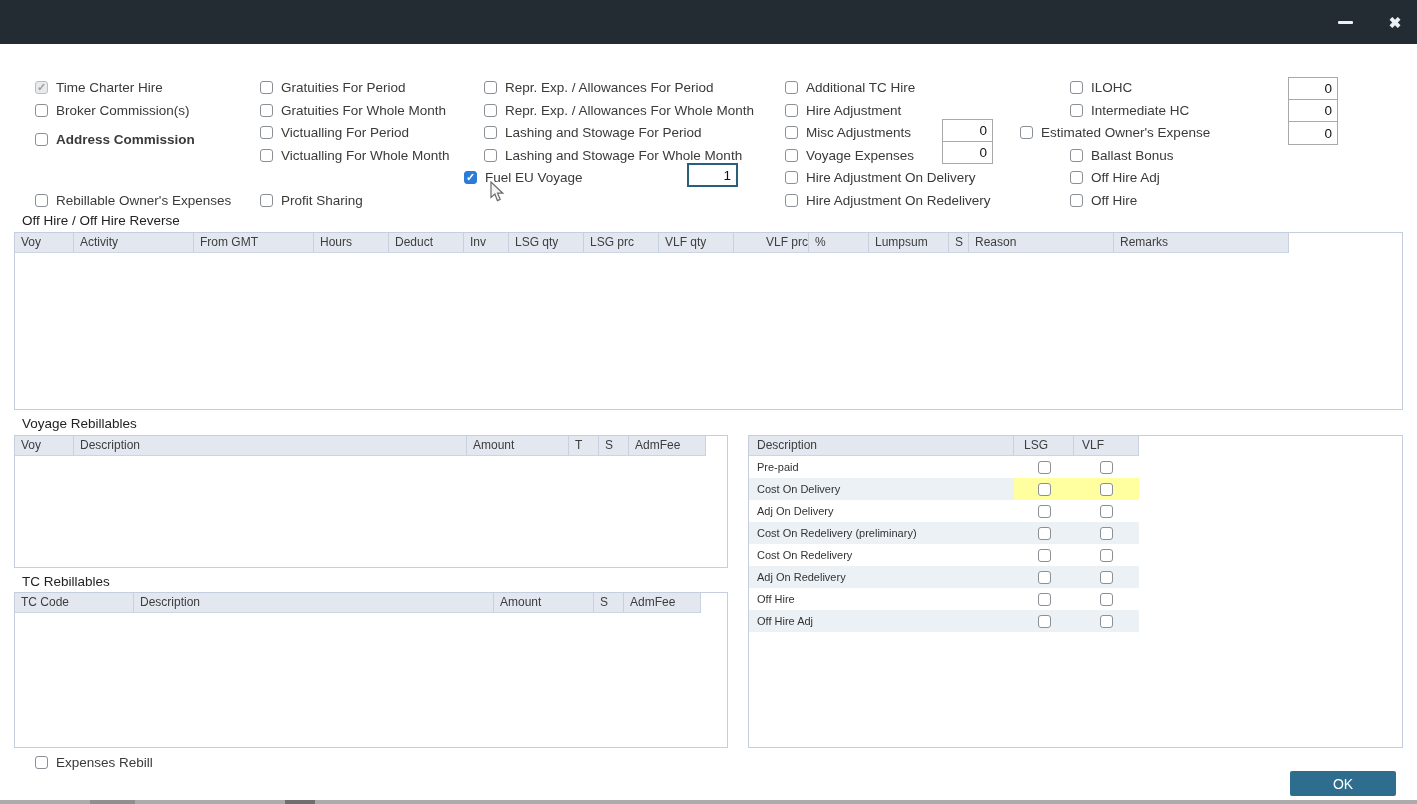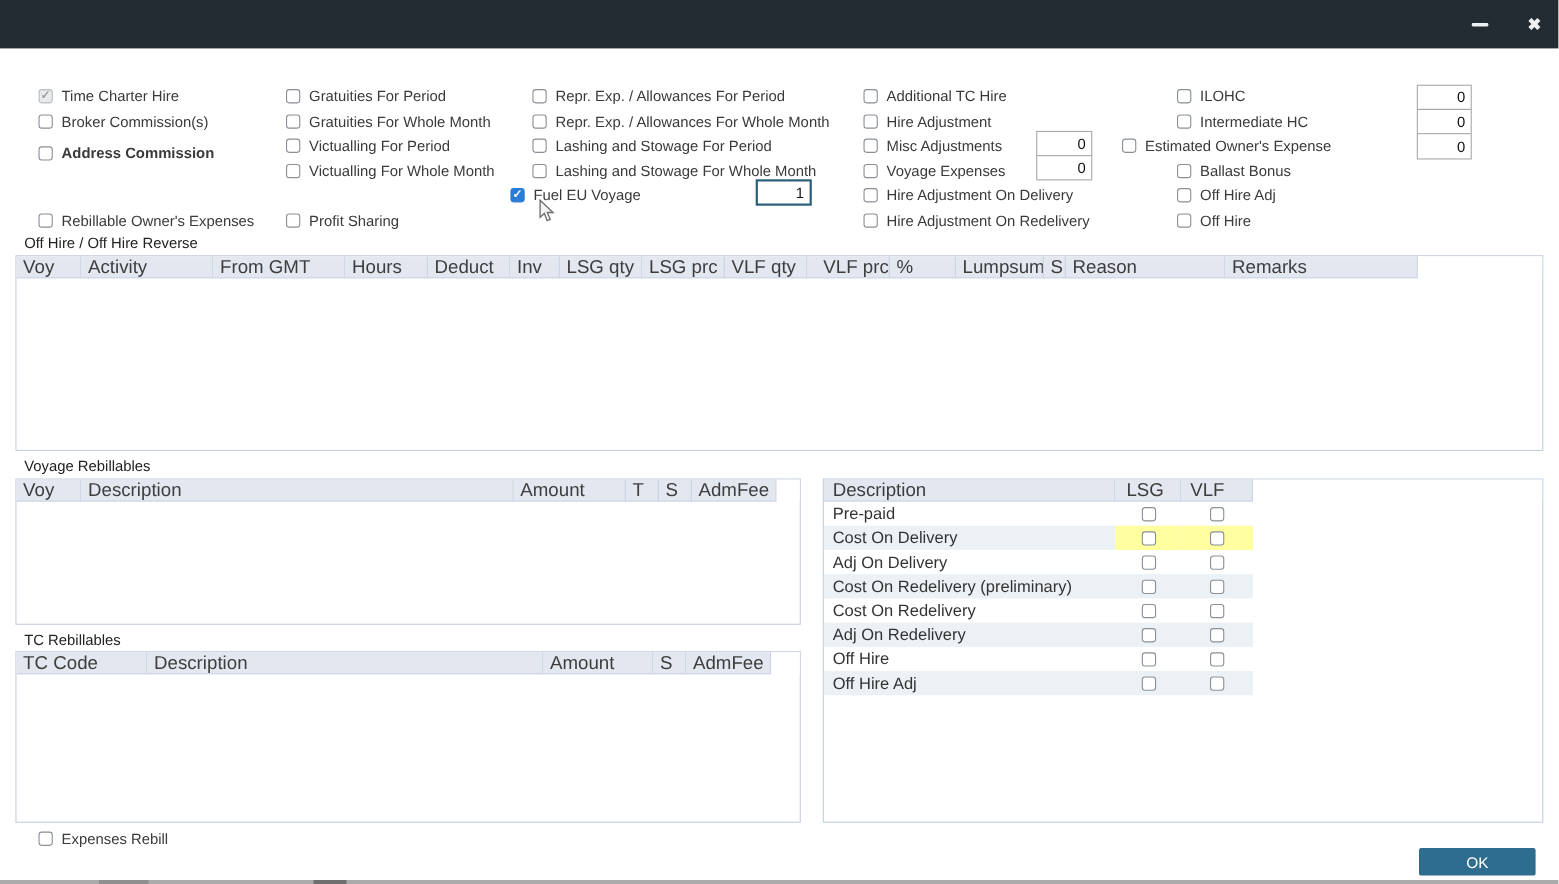--- a/index.html
+++ b/index.html
@@ -22,29 +22,29 @@
   .cblabel{font-size:13.5px;color:#3a3a3a;white-space:nowrap;}
   
   .numinput{position:absolute;box-sizing:border-box;border:1px solid #a9a9a9;background:#fff;color:#111;
     text-align:right;padding:0 5px 0 2px;font-size:13.5px;font-family:"Liberation Sans",sans-serif;outline:none;}
   .numinput.focused{border:2px solid #2a5e7d;}
   
   .seclabel{position:absolute;font-size:13.5px;color:#222;white-space:nowrap;}
   
   .tbl{position:absolute;box-sizing:border-box;background:#fff;border:1px solid #c5cedd;}
   .thead{display:flex;height:20px;}
-  .th{box-sizing:border-box;height:20px;line-height:19px;padding-left:6px;font-size:17px;color:#3d3d3d;
+  .th{box-sizing:border-box;height:20px;line-height:19px;padding-left:6px;font-size:12px;color:#3d3d3d;
       background:#e3e7f0;border-right:1px solid #c9d1e1;border-bottom:1px solid #cdd5e4;
       overflow:hidden;white-space:nowrap;flex:none;}
   .thfill{flex:1;background:#fff;}
   
   .tbody{width:390px;}
   .crow{display:flex;height:22px;align-items:center;}
   .tbody .crow:nth-child(even){background:#ecf1f6;}
-  .cdesc{width:265px;box-sizing:border-box;padding-left:8px;font-size:15px;color:#333;white-space:nowrap;}
+  .cdesc{width:265px;box-sizing:border-box;padding-left:8px;font-size:11px;color:#333;white-space:nowrap;}
   .ccell{box-sizing:border-box;display:flex;align-items:center;justify-content:center;height:22px;}
   .ccell.hl{background:#ffffa0;}
   
   .okbtn{position:absolute;left:1290px;top:771px;width:106px;height:25px;background:#2e6d8e;color:#fff;
     font-size:14px;display:flex;align-items:center;justify-content:center;border-radius:2px;cursor:pointer;}
   .bottomstrip{position:absolute;left:0;top:800px;width:1417px;height:4px;background:#ababab;}
   .bseg{position:absolute;top:0;height:4px;}
   .cursor{position:absolute;left:489px;top:181px;width:16px;height:22px;pointer-events:none;}
 </style>
 </head>

